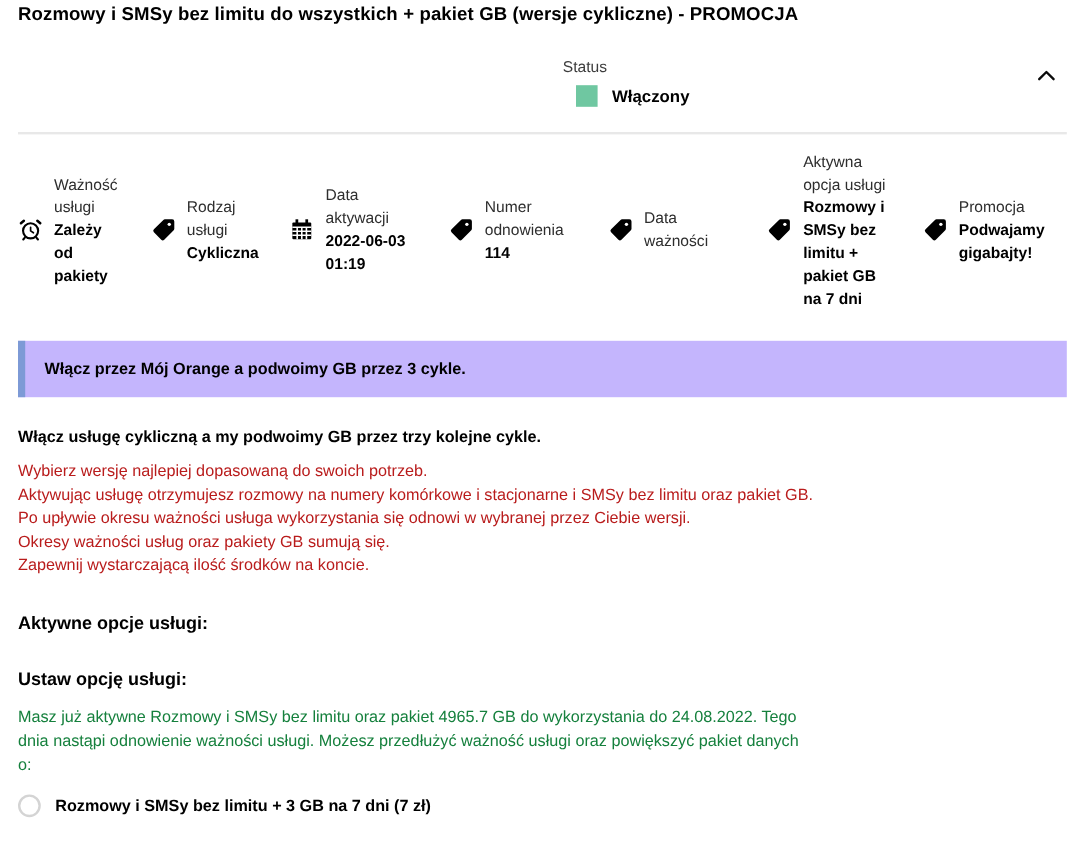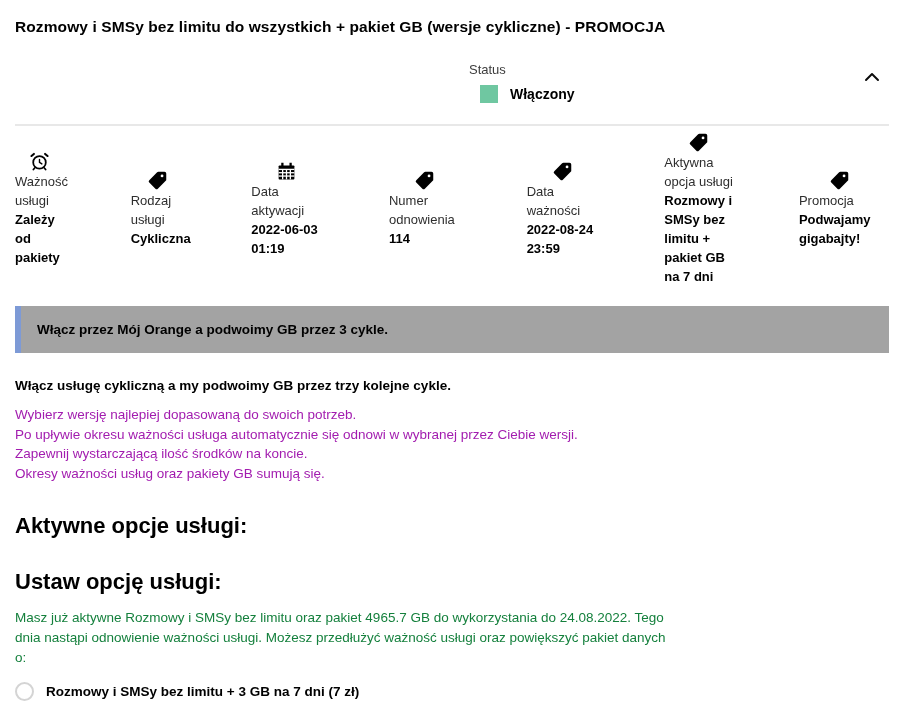--- a/index.html
+++ b/index.html
@@ -7,21 +7,21 @@
   body {
     width: 904px; height: 711px;
     font-family: "Liberation Sans", "DejaVu Sans", sans-serif;
     color: #000;
     overflow: hidden;
   }
   .page { padding: 0 15px; }
 
   
   .page-title {
-    padding-top: 18px;
+    padding-top: 4px;
     font-size: 15.5px;
     font-weight: bold;
     letter-spacing: 0.1px;
   }
 
   
   .header-row {
     position: relative;
     height: 72px;
   }
@@ -58,60 +58,60 @@
   }
 
   
   .attributes-row {
     display: flex;
     justify-content: space-between;
     align-items: center;
     min-height: 158px;
     padding: 6px 0;
   }
-  .attr-item { display: flex; align-items: center; flex-direction: column; }
+  .attr-item { display: flex; align-items: center; }
   .attr-icon { flex: 0 0 auto; margin-right: 9px; display: inline-flex; }
   .attr-icon svg { width: 21px; height: 21px; }
   .attr-text { display: inline-block; font-size: 13px; line-height: 19px; }
   .attr-label { display: block; color: #2e2e2e; }
   .attr-value { display: block; font-weight: bold; color: #000; }
   .attr-item:nth-child(1) .attr-text { width: 58px; }
   .attr-item:nth-child(2) .attr-text { width: 63px; }
   .attr-item:nth-child(3) .attr-text { width: 80px; }
   .attr-item:nth-child(4) .attr-text { width: 80px; }
   .attr-item:nth-child(5) .attr-text { width: 80px; }
   .attr-item:nth-child(6) .attr-text { width: 77px; }
   .attr-item:nth-child(7) .attr-text { width: 90px; }
   .attr-item:nth-child(8) .attr-text { width: 84px; }
 
   
   .notice {
     margin-top: 14px;
-    background: #a3a3a3;
+    background: #c4b5fd;
     border-left: 6px solid #7d9ad6;
     height: 47px;
     display: flex;
     align-items: center;
     padding-left: 16px;
     font-size: 13.5px;
     font-weight: bold;
   }
 
   .bold-line {
     margin-top: 25px;
     font-size: 13.5px;
     font-weight: bold;
   }
 
   .intro-lines { margin-top: 12px; }
-  .intro-line { font-size: 13.5px; line-height: 19.5px; color: #a21caf; }
+  .intro-line { font-size: 13.5px; line-height: 19.5px; color: #b91c1c; }
 
   .section-heading {
     margin-top: 30px;
-    font-size: 22px;
+    font-size: 15px;
     font-weight: bold;
   }
 
   .active-option-line {
     margin-top: 15px;
     padding-left: 13px;
     font-size: 13.5px;
   }
   .active-option-line strong { font-weight: bold; }
 
@@ -234,21 +234,20 @@
 
   <div class="attr-item">
     <span class="attr-icon">
           <svg viewBox="0 0 24 24" style="transform:scaleX(-1)">
             <path fill="#000" d="M21.41 11.58l-9-9A2 2 0 0 0 11 2H4a2 2 0 0 0-2 2v7c0 .53.21 1.04.59 1.41l9 9a2 2 0 0 0 2.83 0l7-7a2 2 0 0 0 0-2.83z"></path>
             <circle cx="6.8" cy="6.8" r="1.6" fill="#fff"></circle>
           </svg>
         </span>
     <span class="attr-text">
       <span class="attr-label">Data ważności</span>
-      <span class="attr-value">2022-08-24 23:59</span>
     </span>
   </div>
 
   <div class="attr-item">
     <span class="attr-icon">
           <svg viewBox="0 0 24 24" style="transform:scaleX(-1)">
             <path fill="#000" d="M21.41 11.58l-9-9A2 2 0 0 0 11 2H4a2 2 0 0 0-2 2v7c0 .53.21 1.04.59 1.41l9 9a2 2 0 0 0 2.83 0l7-7a2 2 0 0 0 0-2.83z"></path>
             <circle cx="6.8" cy="6.8" r="1.6" fill="#fff"></circle>
           </svg>
         </span>
@@ -274,23 +273,24 @@
 </div>
 
   <div class="notice" style="border-left-color: rgb(125, 154, 214);">
     <span>Włącz przez Mój Orange a podwoimy GB przez 3 cykle.</span>
   </div>
 
   <p class="bold-line">Włącz usługę cykliczną a my podwoimy GB przez trzy kolejne cykle.</p>
 
   <div class="intro-lines" id="intro-lines">
       <div class="intro-line">Wybierz wersję najlepiej dopasowaną do swoich potrzeb.</div>
-      <div class="intro-line">Po upływie okresu ważności usługa automatycznie się odnowi w wybranej przez Ciebie wersji.</div>
+      <div class="intro-line">Aktywując usługę otrzymujesz rozmowy na numery komórkowe i stacjonarne i SMSy bez limitu oraz pakiet GB.</div>
+      <div class="intro-line">Po upływie okresu ważności usługa wykorzystania się odnowi w wybranej przez Ciebie wersji.</div>
+      <div class="intro-line">Okresy ważności usług oraz pakiety GB sumują się.</div>
       <div class="intro-line">Zapewnij wystarczającą ilość środków na koncie.</div>
-      <div class="intro-line">Okresy ważności usług oraz pakiety GB sumują się.</div>
     </div>
 
   <h2 class="section-heading">Aktywne opcje usługi:</h2>
 
 
   <h2 class="section-heading">Ustaw opcję usługi:</h2>
 
   <p class="set-desc">Masz już aktywne Rozmowy i SMSy bez limitu oraz pakiet 4965.7 GB do wykorzystania do 24.08.2022. Tego dnia nastąpi odnowienie ważności usługi. Możesz przedłużyć ważność usługi oraz powiększyć pakiet danych o:</p>
 
   <div class="options-list" id="options-list">

